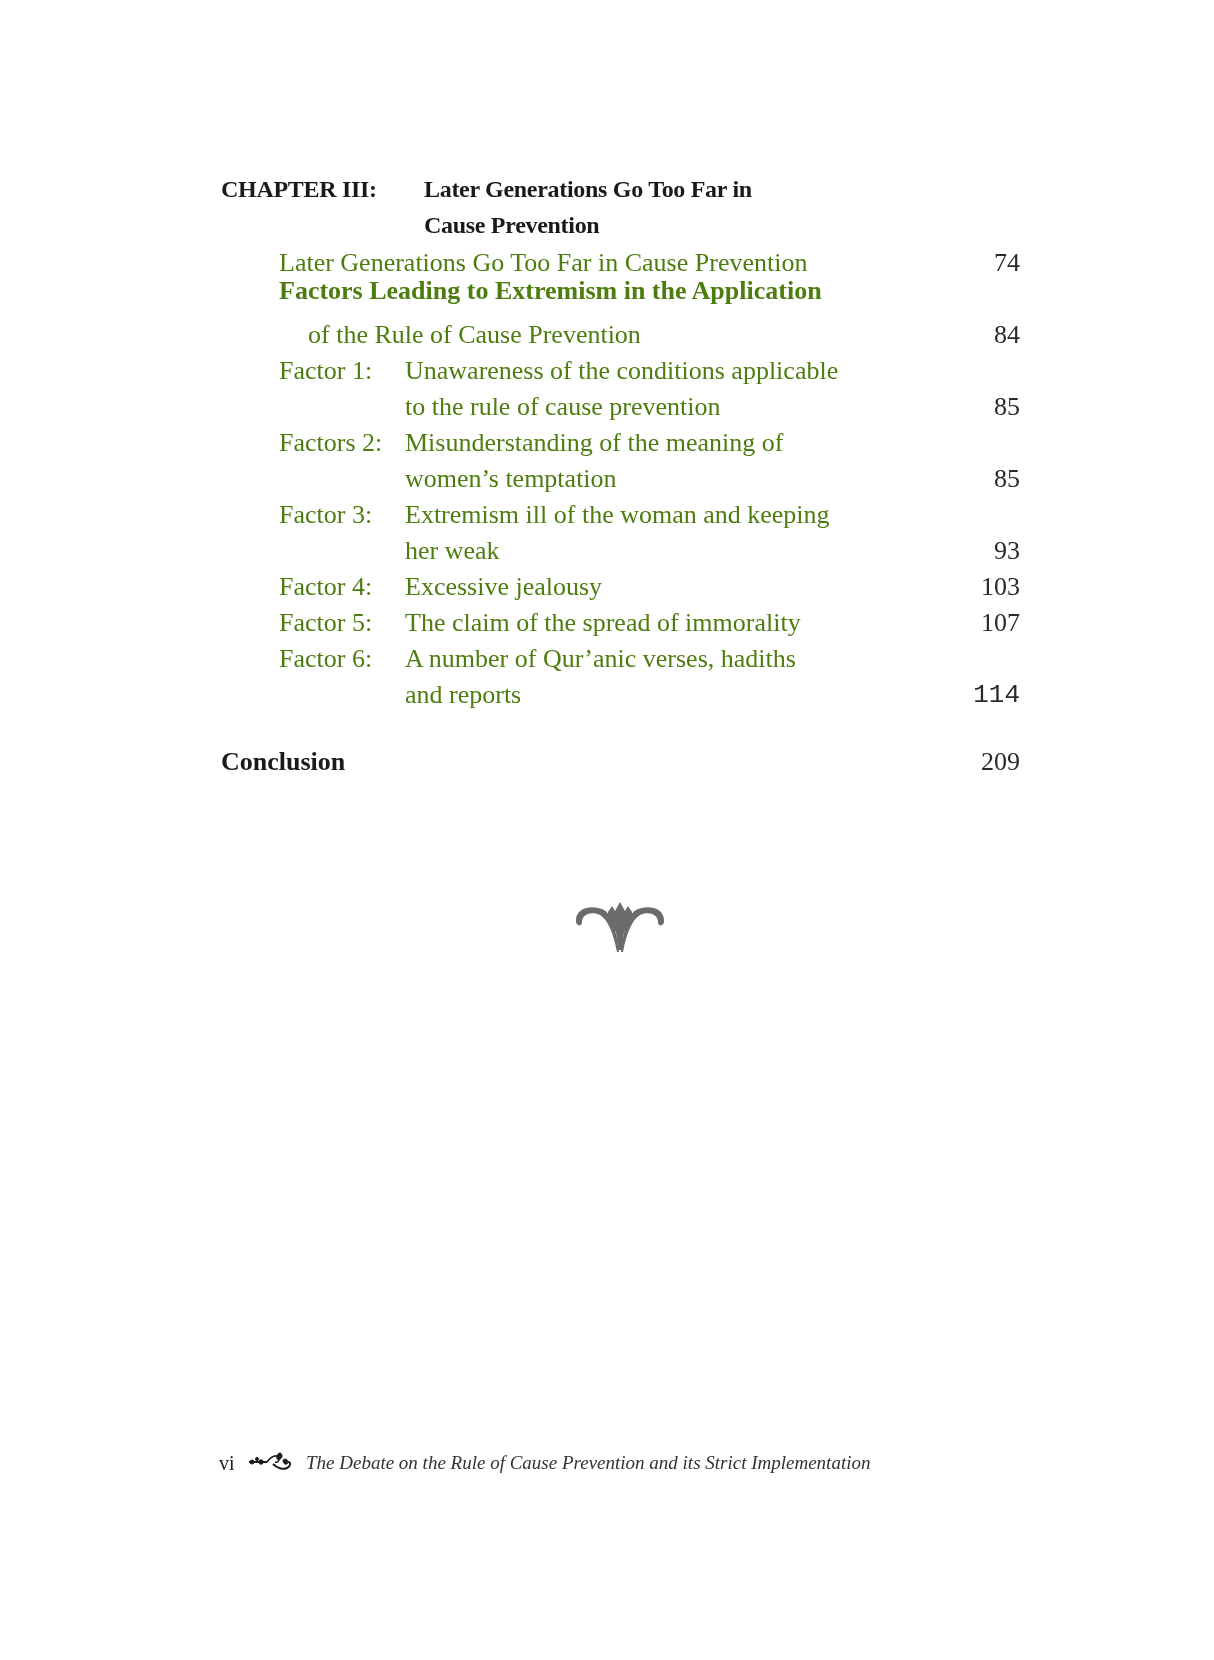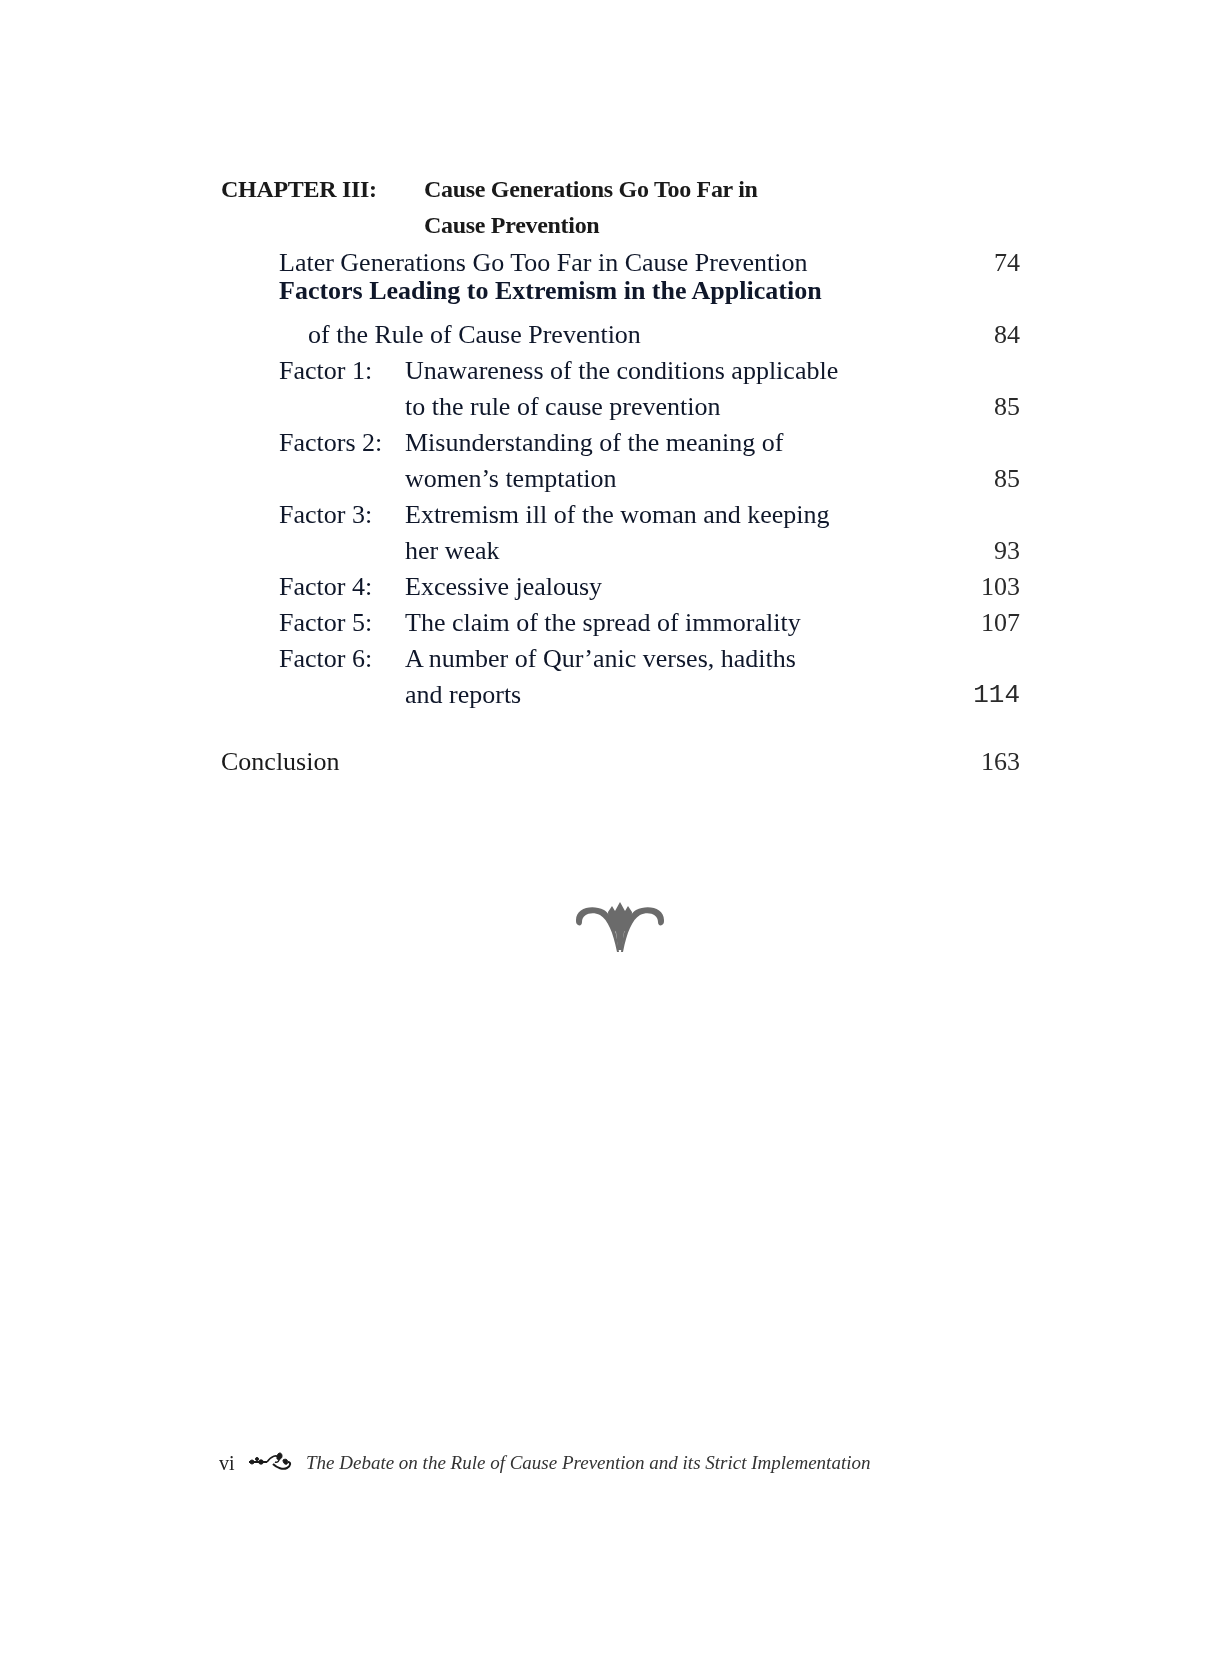--- a/index.html
+++ b/index.html
@@ -1,30 +1,30 @@
 <!DOCTYPE html>
 <html><head>
 <meta charset="utf-8">
 <style>
   html, body { margin:0; padding:0; background:#ffffff; }
   body { width:1214px; height:1660px; position:relative; overflow:hidden;
          font-family:"Liberation Serif", "DejaVu Serif", serif; color:#222; }
   .abs { position:absolute; white-space:nowrap; }
   .chap-head { font-weight:bold; font-size:24px; color:#1a1a1a; letter-spacing:-0.3px; }
-  .entry { font-size:26px; color:#0f172a; }
+  .entry { font-size:26px; color:#4d7c0f; }
   .num { font-size:26px; color:#2a2a2a; text-align:right; width:80px; }
-  .concl { font-weight:normal; font-size:26px; color:#1a1a1a; }
+  .concl { font-weight:bold; font-size:26px; color:#1a1a1a; }
   .footer-num { font-size:20px; color:#222; }
   .footer-title { font-style:italic; font-size:19px; color:#333; }
 </style>
 </head>
 <body>
 
 <div class="abs chap-head" style="left:221px; top:176px;">CHAPTER  III:</div>
-<div class="abs chap-head" style="left:424px; top:176px;">Cause Generations Go Too Far in</div>
+<div class="abs chap-head" style="left:424px; top:176px;">Later Generations Go Too Far in</div>
 <div class="abs chap-head" style="left:424px; top:212px;">Cause Prevention</div>
 
 <div class="abs entry" style="left:279px; top:248px;">Later Generations Go Too Far in Cause Prevention</div>
 <div class="abs num" style="left:940px; top:248px;">74</div>
 
 <div class="abs entry" style="left:279px; top:276px;font-weight:bold;">Factors Leading to Extremism in the Application</div>
 <div class="abs entry" style="left:308px; top:320px;">of the Rule of Cause Prevention</div>
 <div class="abs num" style="left:940px; top:320px;">84</div>
 
 <div class="abs entry" style="left:279px; top:356px;">Factor 1:</div>
@@ -49,21 +49,21 @@
 <div class="abs entry" style="left:279px; top:608px;">Factor 5:</div>
 <div class="abs entry" style="left:405px; top:608px;">The claim of the spread of immorality</div>
 <div class="abs num" style="left:940px; top:608px;">107</div>
 
 <div class="abs entry" style="left:279px; top:644px;">Factor 6:</div>
 <div class="abs entry" style="left:405px; top:644px;">A number of Qur’anic verses, hadiths</div>
 <div class="abs entry" style="left:405px; top:680px;">and reports</div>
 <div class="abs num" style="left:940px; top:680px;font-family:Liberation Mono, monospace;">114</div>
 
 <div class="abs concl" style="left:221px; top:747px;">Conclusion</div>
-<div class="abs num" style="left:940px; top:747px;">163</div>
+<div class="abs num" style="left:940px; top:747px;">209</div>
 
 <div class="abs" style="left:570px; top:898px; width:100px; height:70px;">
   <svg width="100" height="70" viewBox="0 0 100 70">
     <g fill="#6b6b6b">
       <path d="M6 22 C6 10 22 6 34 12 C42 17 46 30 49 54 L47 54 C43 34 38 22 30 17 C22 13 12 16 12 24 C12 27 10 28 8 27 C6 26 6 24 6 22 Z"></path>
       <path d="M94 22 C94 10 78 6 66 12 C58 17 54 30 51 54 L53 54 C57 34 62 22 70 17 C78 13 88 16 88 24 C88 27 90 28 92 27 C94 26 94 24 94 22 Z"></path>
       <path d="M38 14 L42 8 L45 13 L50 4 L55 13 L58 8 L62 14 C62 26 56 32 54 34 L52 52 L48 52 L46 34 C44 32 38 26 38 14 Z"></path>
     </g>
   </svg>
 </div>

